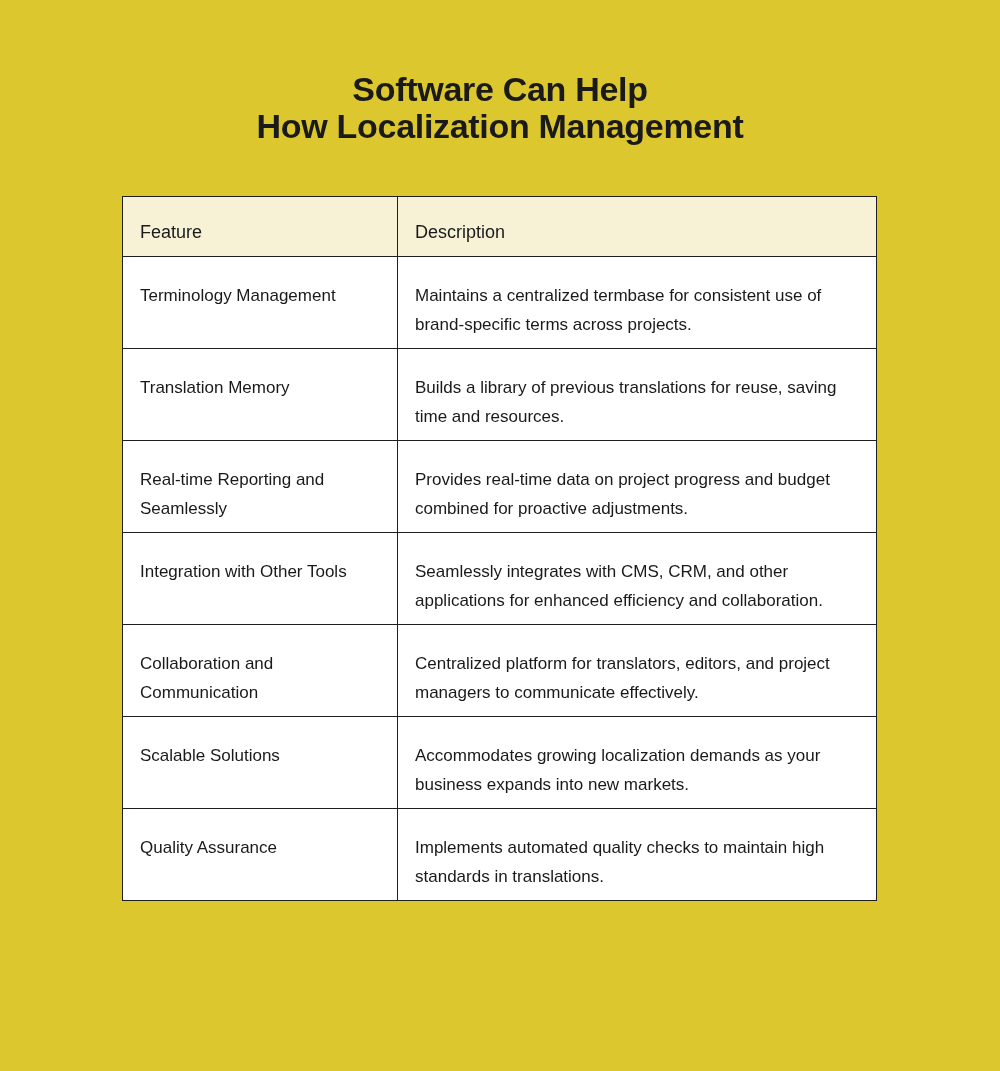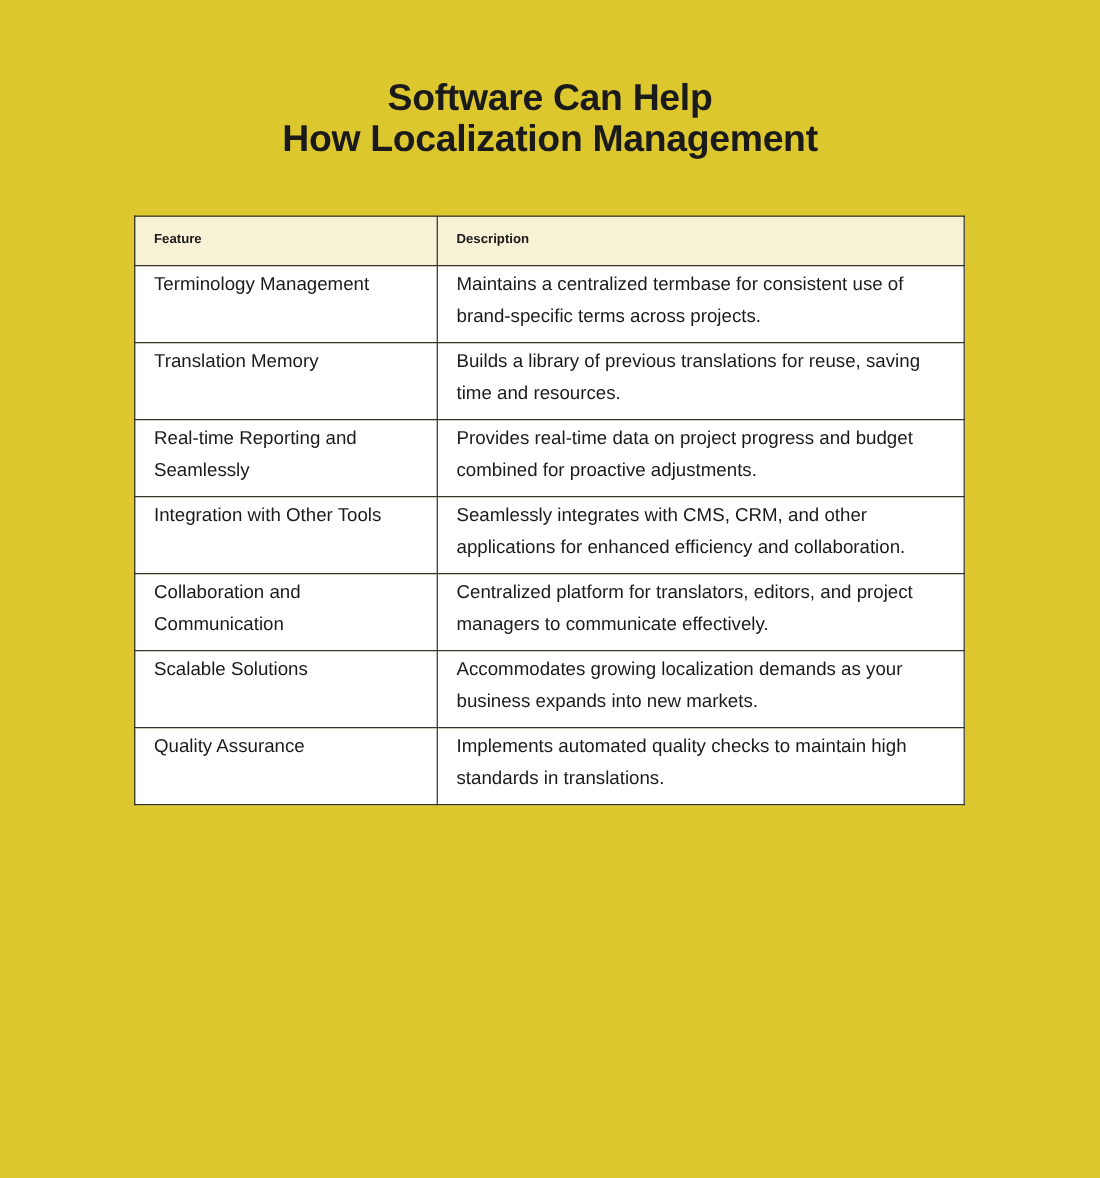--- a/index.html
+++ b/index.html
@@ -43,31 +43,31 @@
   table.features col.c2{width:479px;}
   table.features th,
   table.features td{
     border:1px solid var(--border);
     text-align:left;
     vertical-align:top;
     color:var(--text);
   }
   table.features th{
     background:var(--header-bg);
-    font-size:12px;
-    font-weight:700;
-    padding:8px 17px 11px 17px;
+    font-size:18px;
+    font-weight:400;
+    padding:23px 17px 11px 17px;
     line-height:25px;
   }
   table.features td{
     background:var(--cell-bg);
     font-size:17px;
     font-weight:400;
     line-height:29px;
-    padding:2px 17px 9px 17px;
+    padding:24px 17px 9px 17px;
   }
 </style>
 </head>
 <body>
 
 <div class="canvas">
 
   <h1 class="title">
     <span>Software Can Help</span>
     <span>How Localization Management</span>

